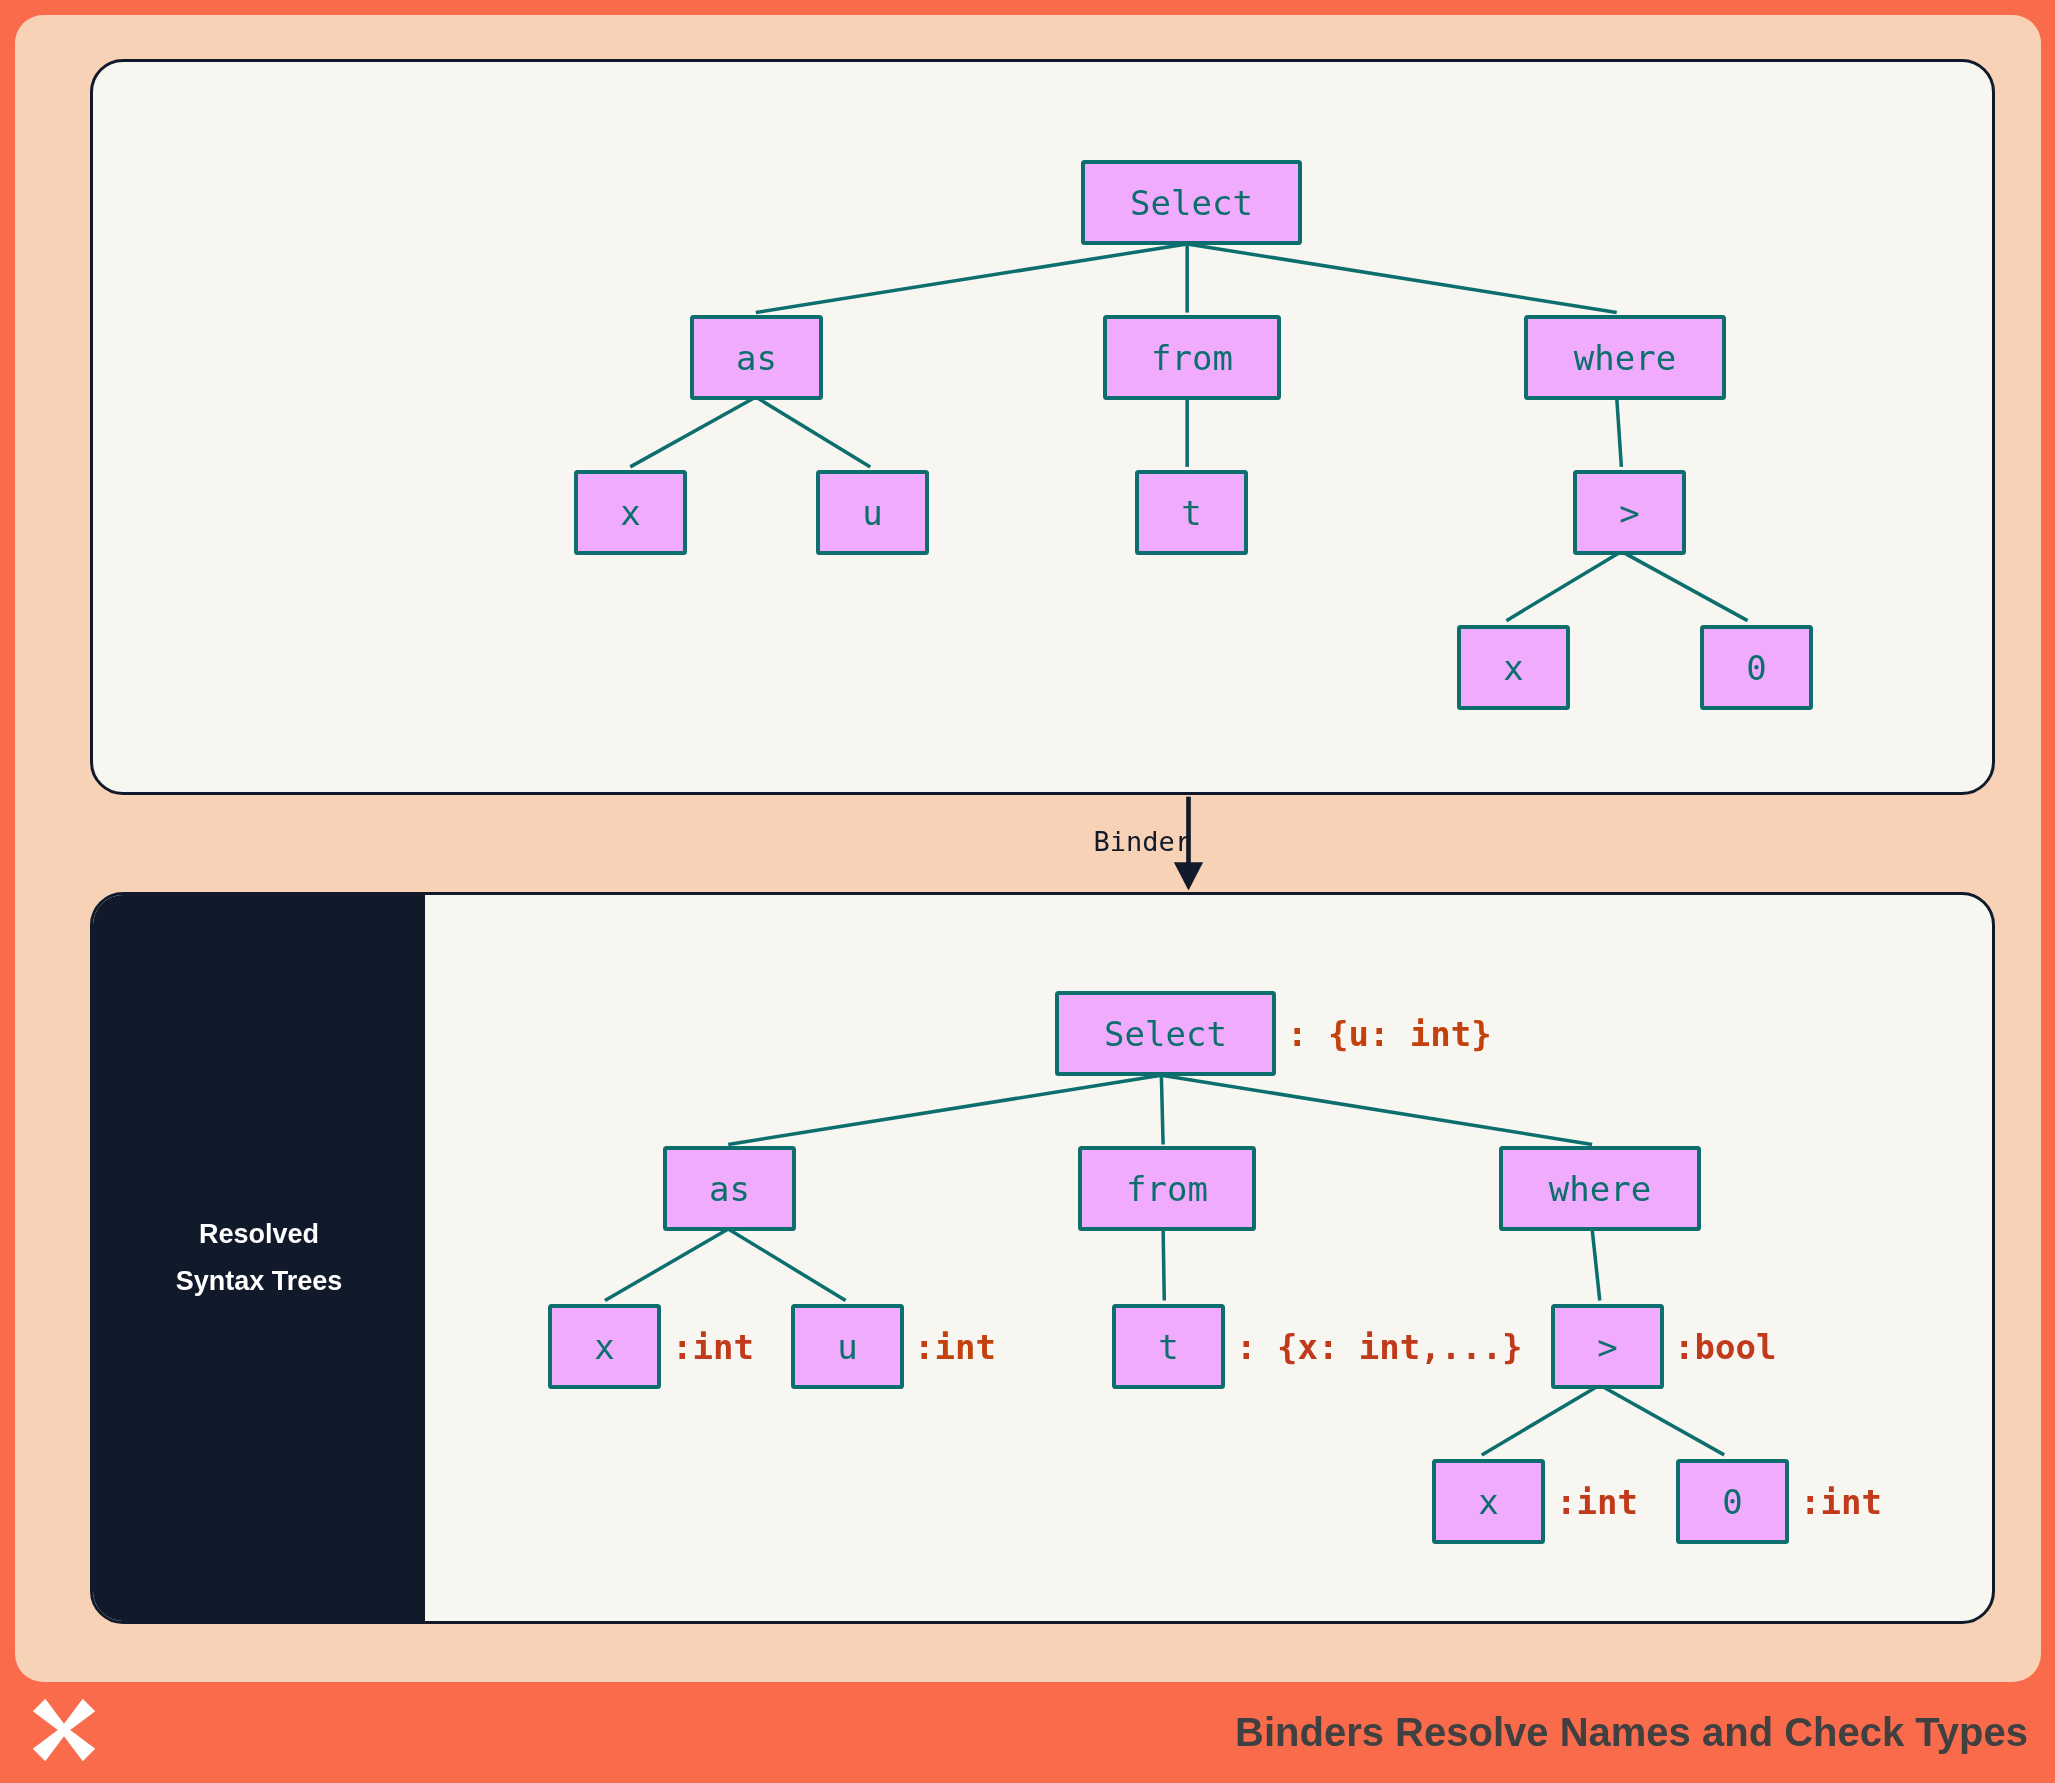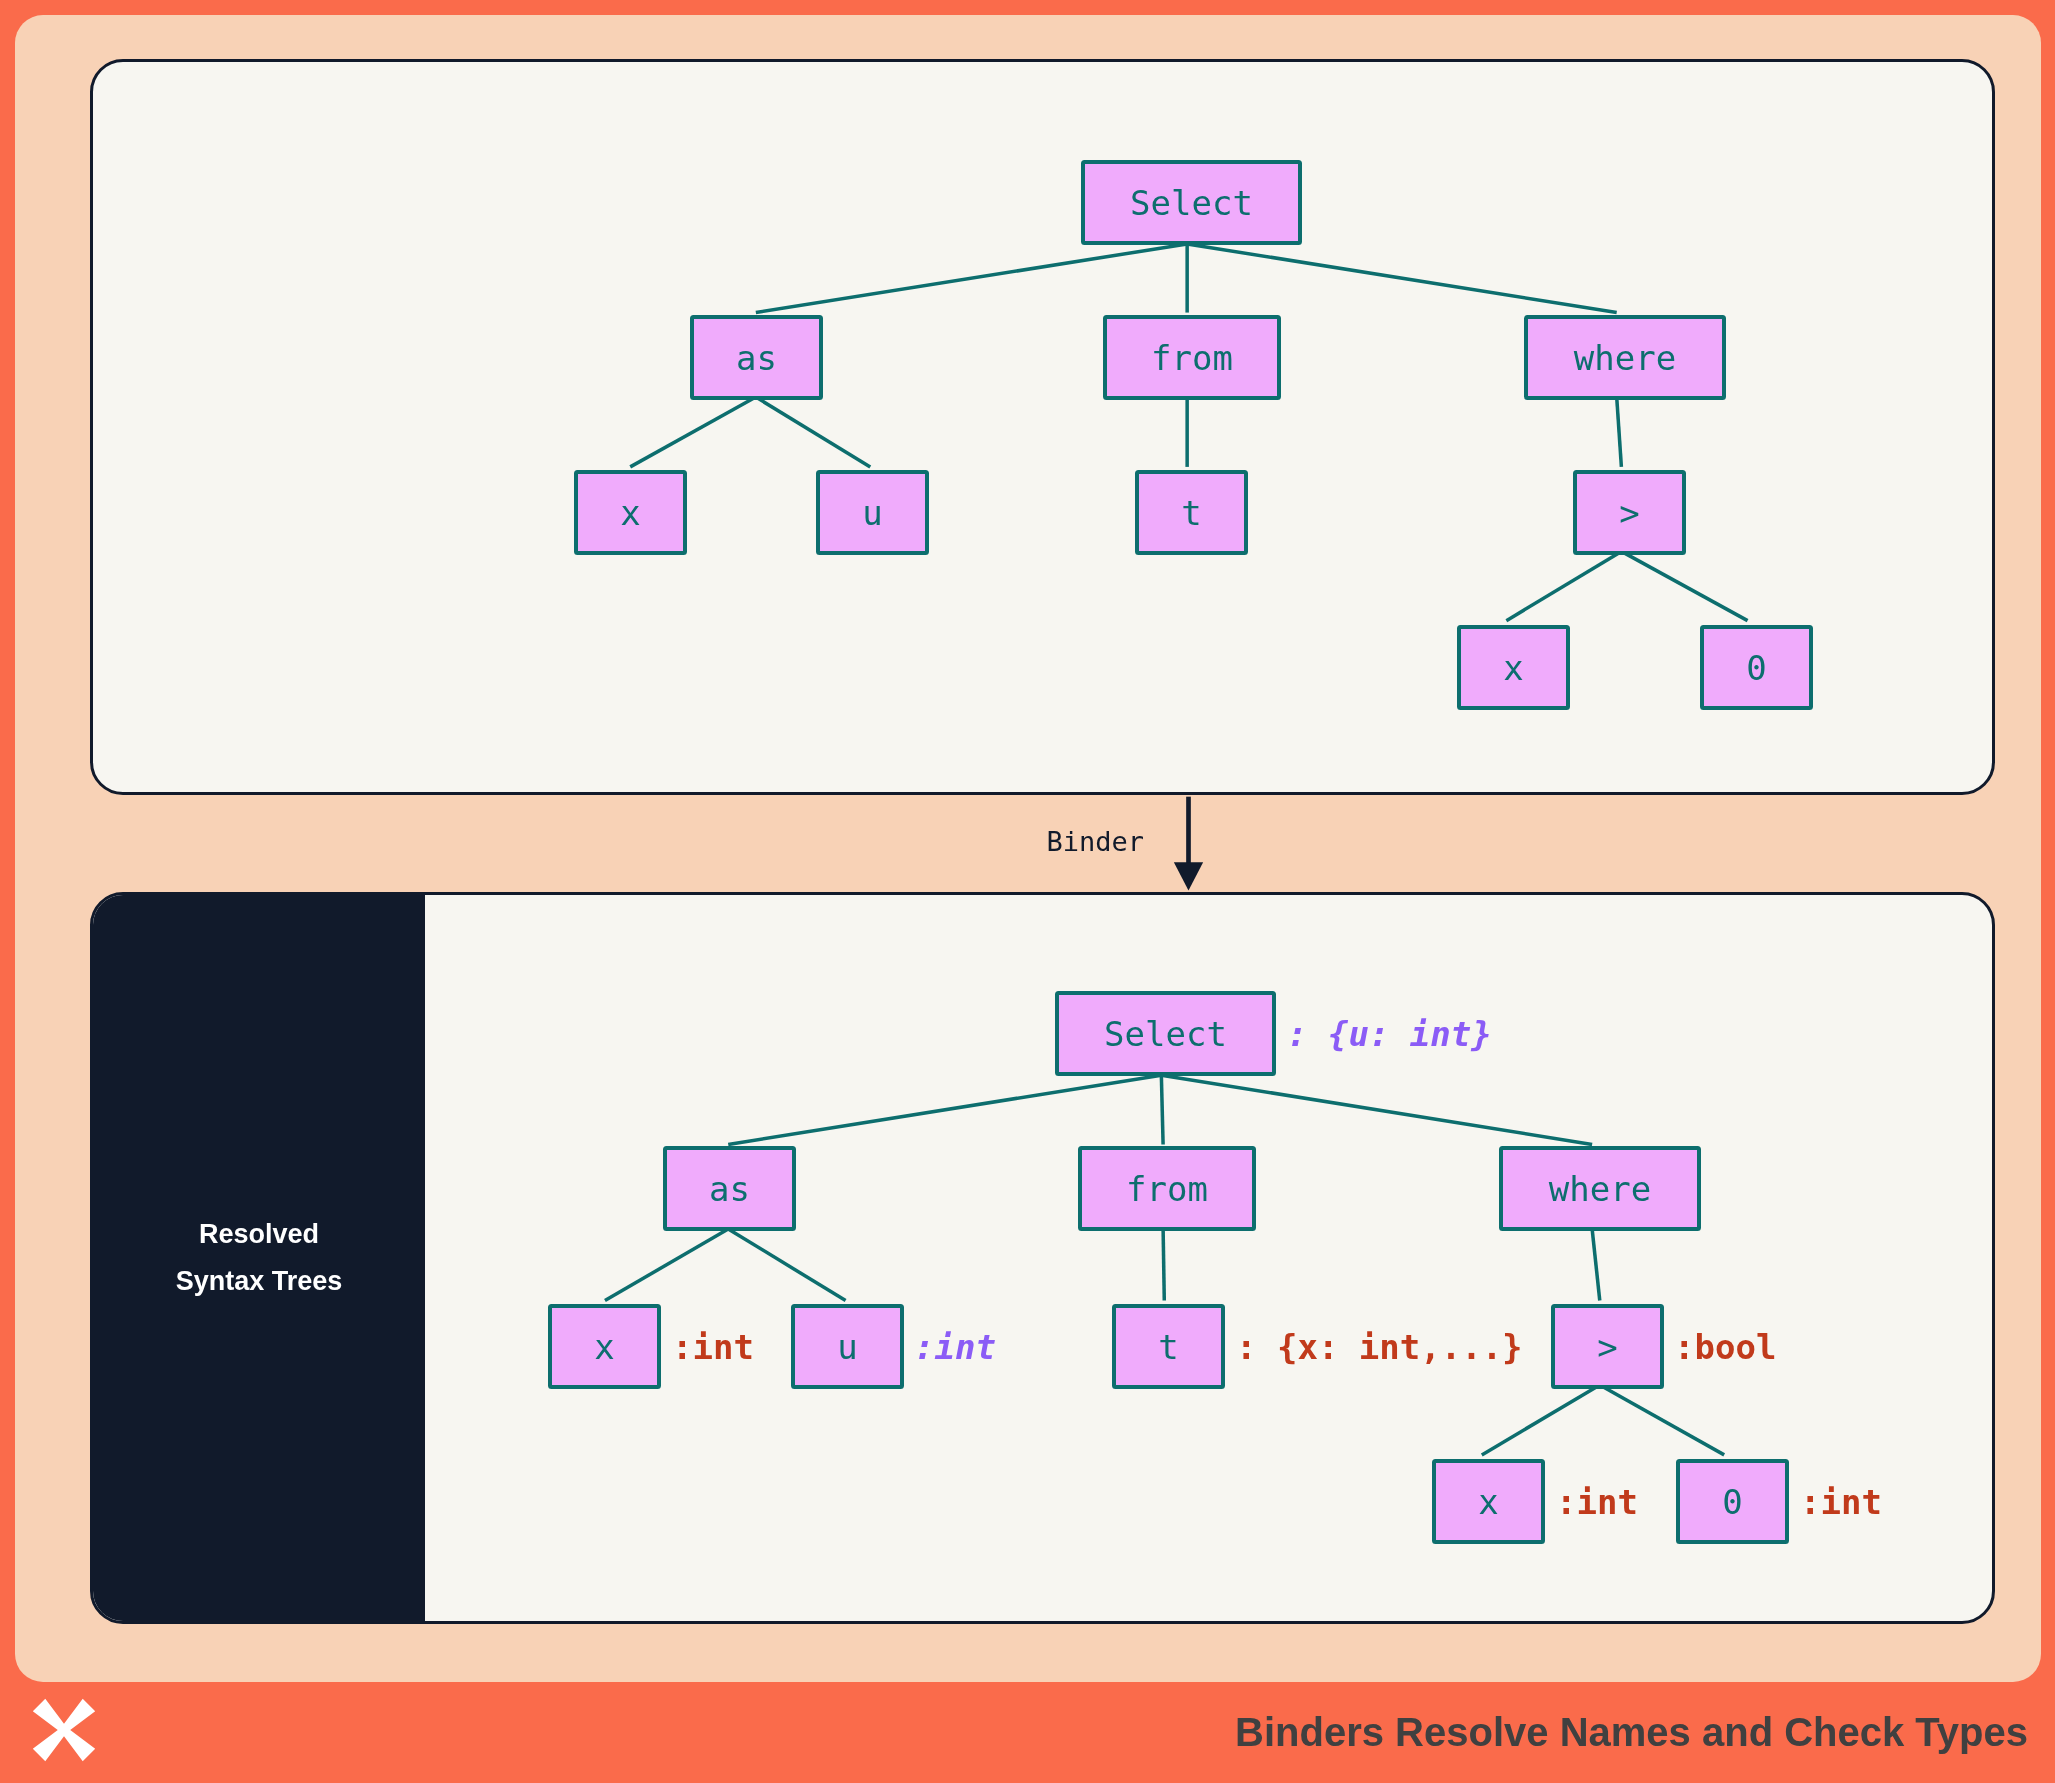--- a/index.html
+++ b/index.html
@@ -35,23 +35,23 @@
     color:#0D6E6E;
     font-family:"DejaVu Sans Mono", monospace;font-size:34px;
     display:flex;align-items:center;justify-content:center;
   }
   .ann{
     position:absolute;height:85px;display:flex;align-items:center;
     font-family:"DejaVu Sans Mono", monospace;font-weight:bold;font-size:34px;
     white-space:nowrap;
   }
   .ann-red{color:#C13A1B;}
-  .ann-dark{color:#8b5cf6;font-style:italic;}
+  .ann-dark{color:#c2410c;}
   .binder-label{
-    position:absolute;right:912px;top:826px;
+    position:absolute;right:865px;top:826px;
     font-family:"DejaVu Sans Mono", monospace;font-size:27px;line-height:32px;
     color:#111A2B;
   }
   .binder-arrow{position:absolute;left:1168px;top:796px;}
   .footer-logo{position:absolute;left:25px;top:1691px;}
   .footer-title{
     position:absolute;right:28px;top:1711px;
     color:#404040;font-weight:bold;font-size:40px;line-height:43px;
     text-align:right;
   }

